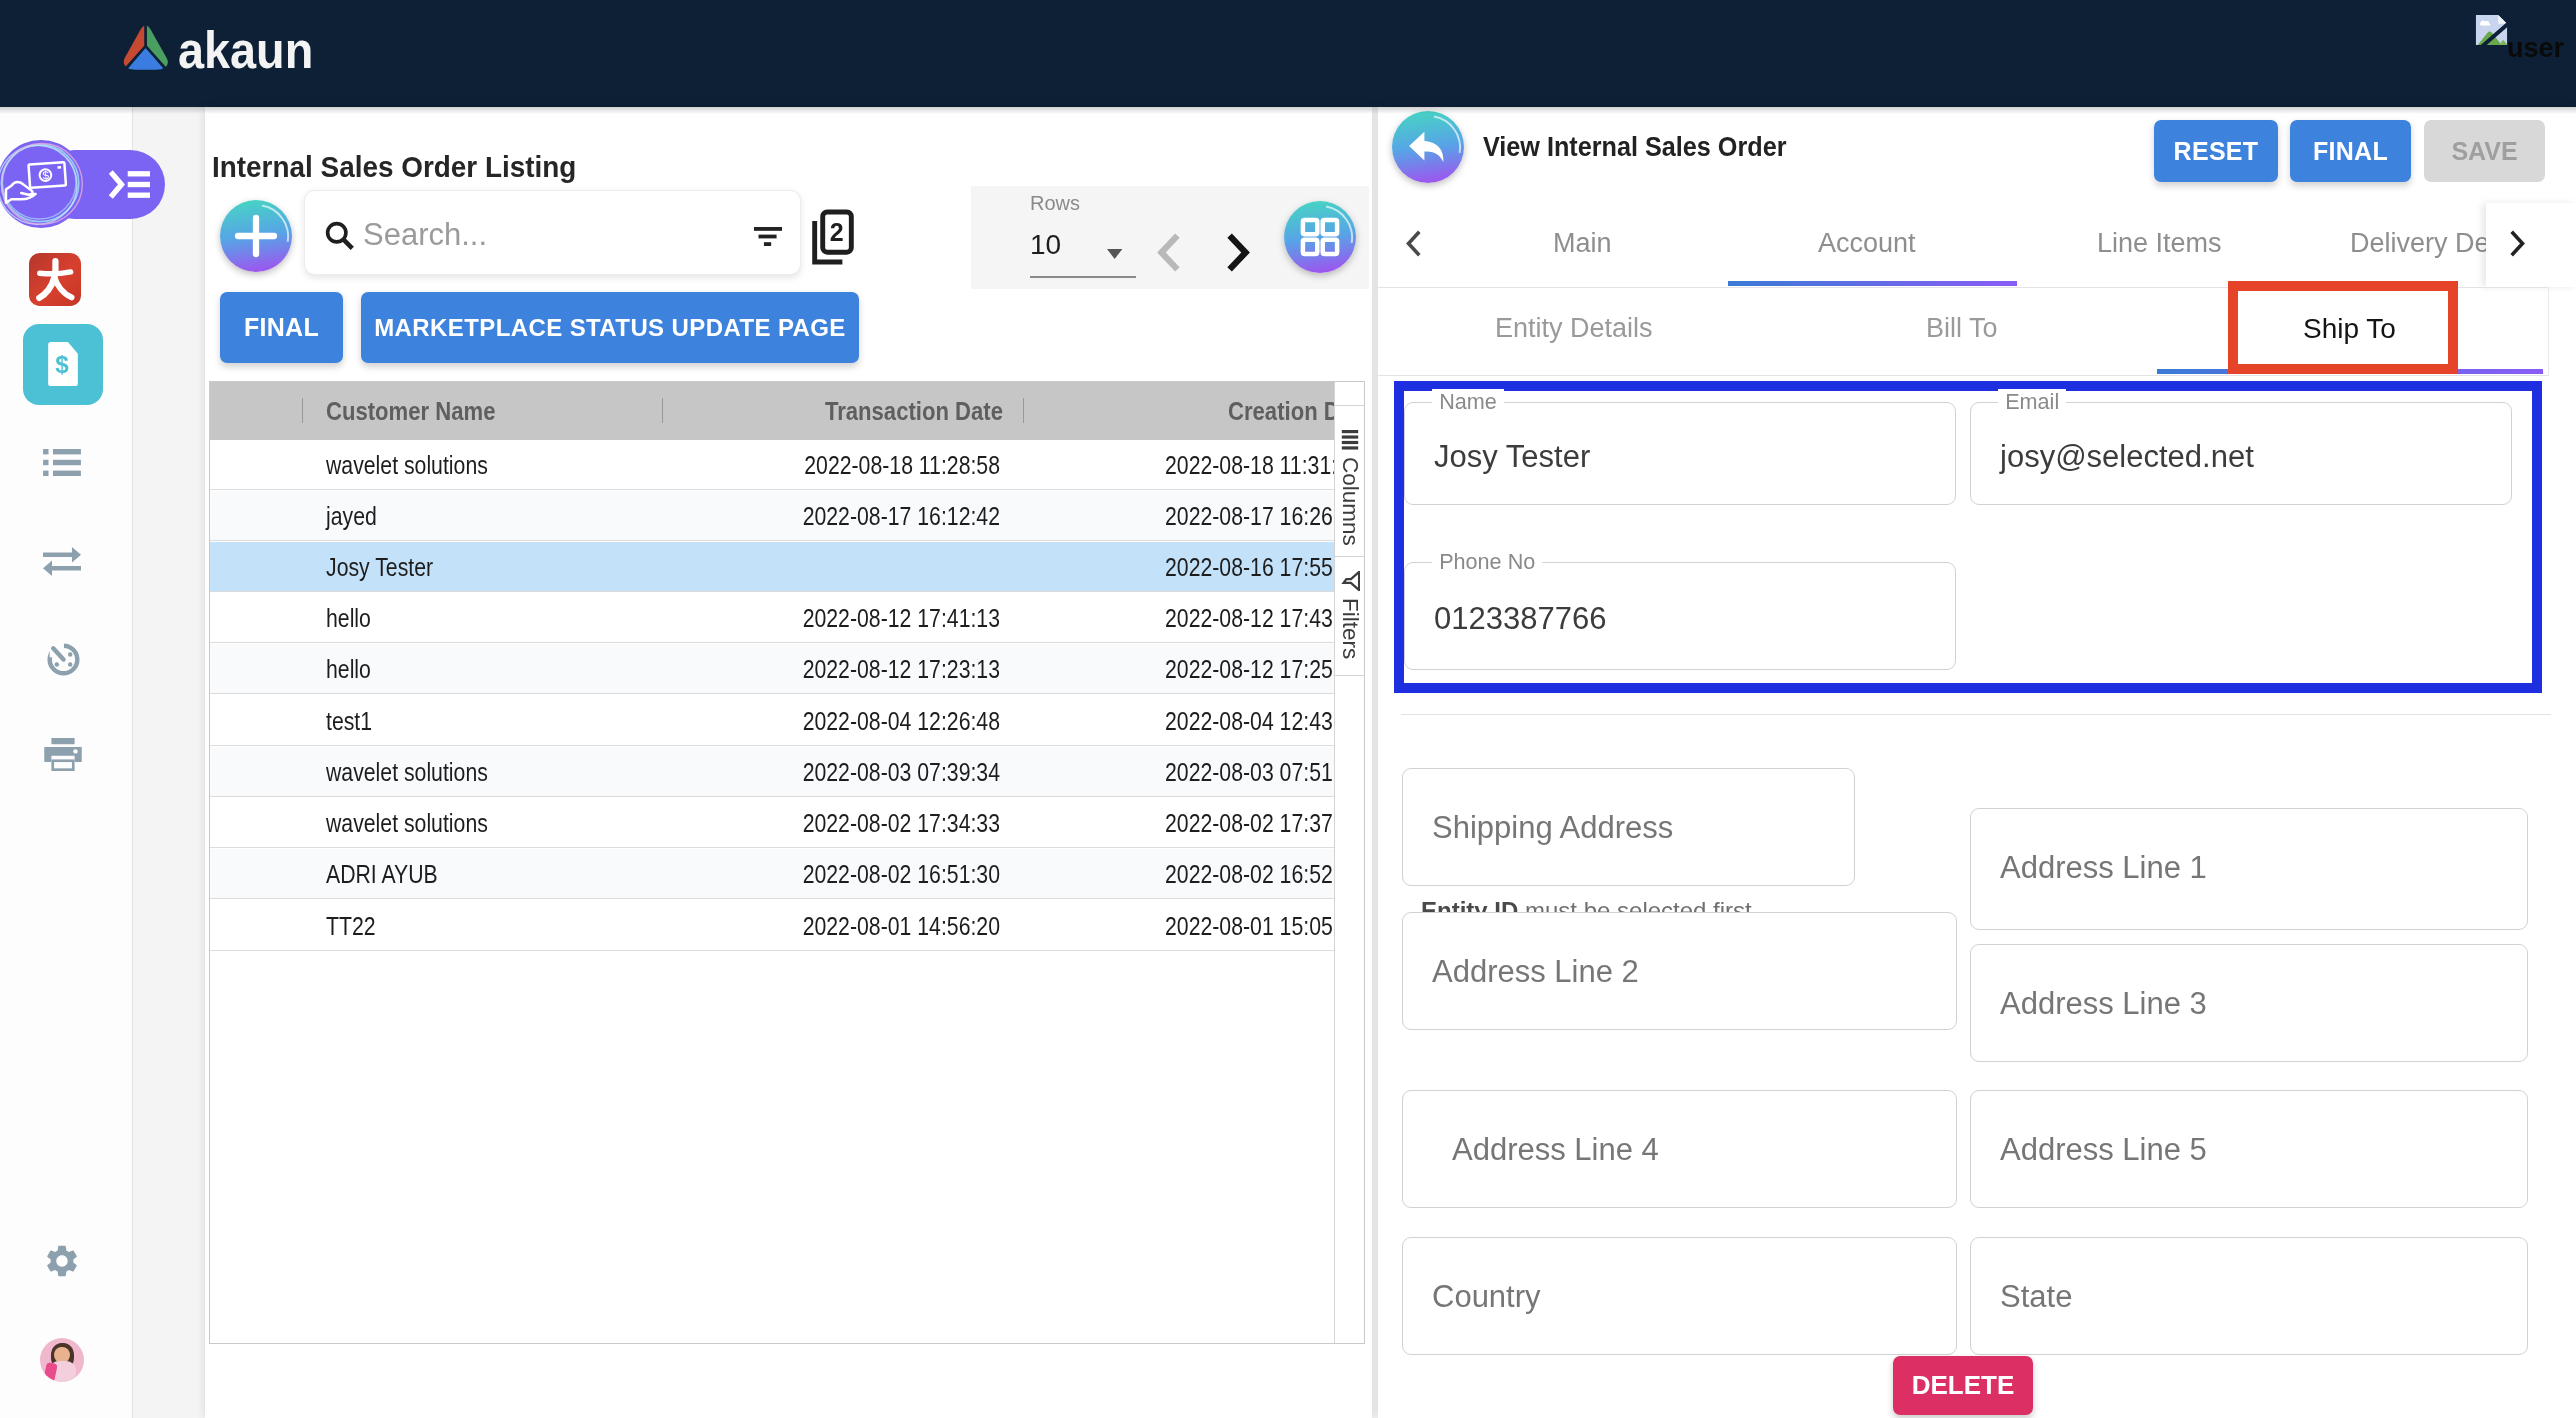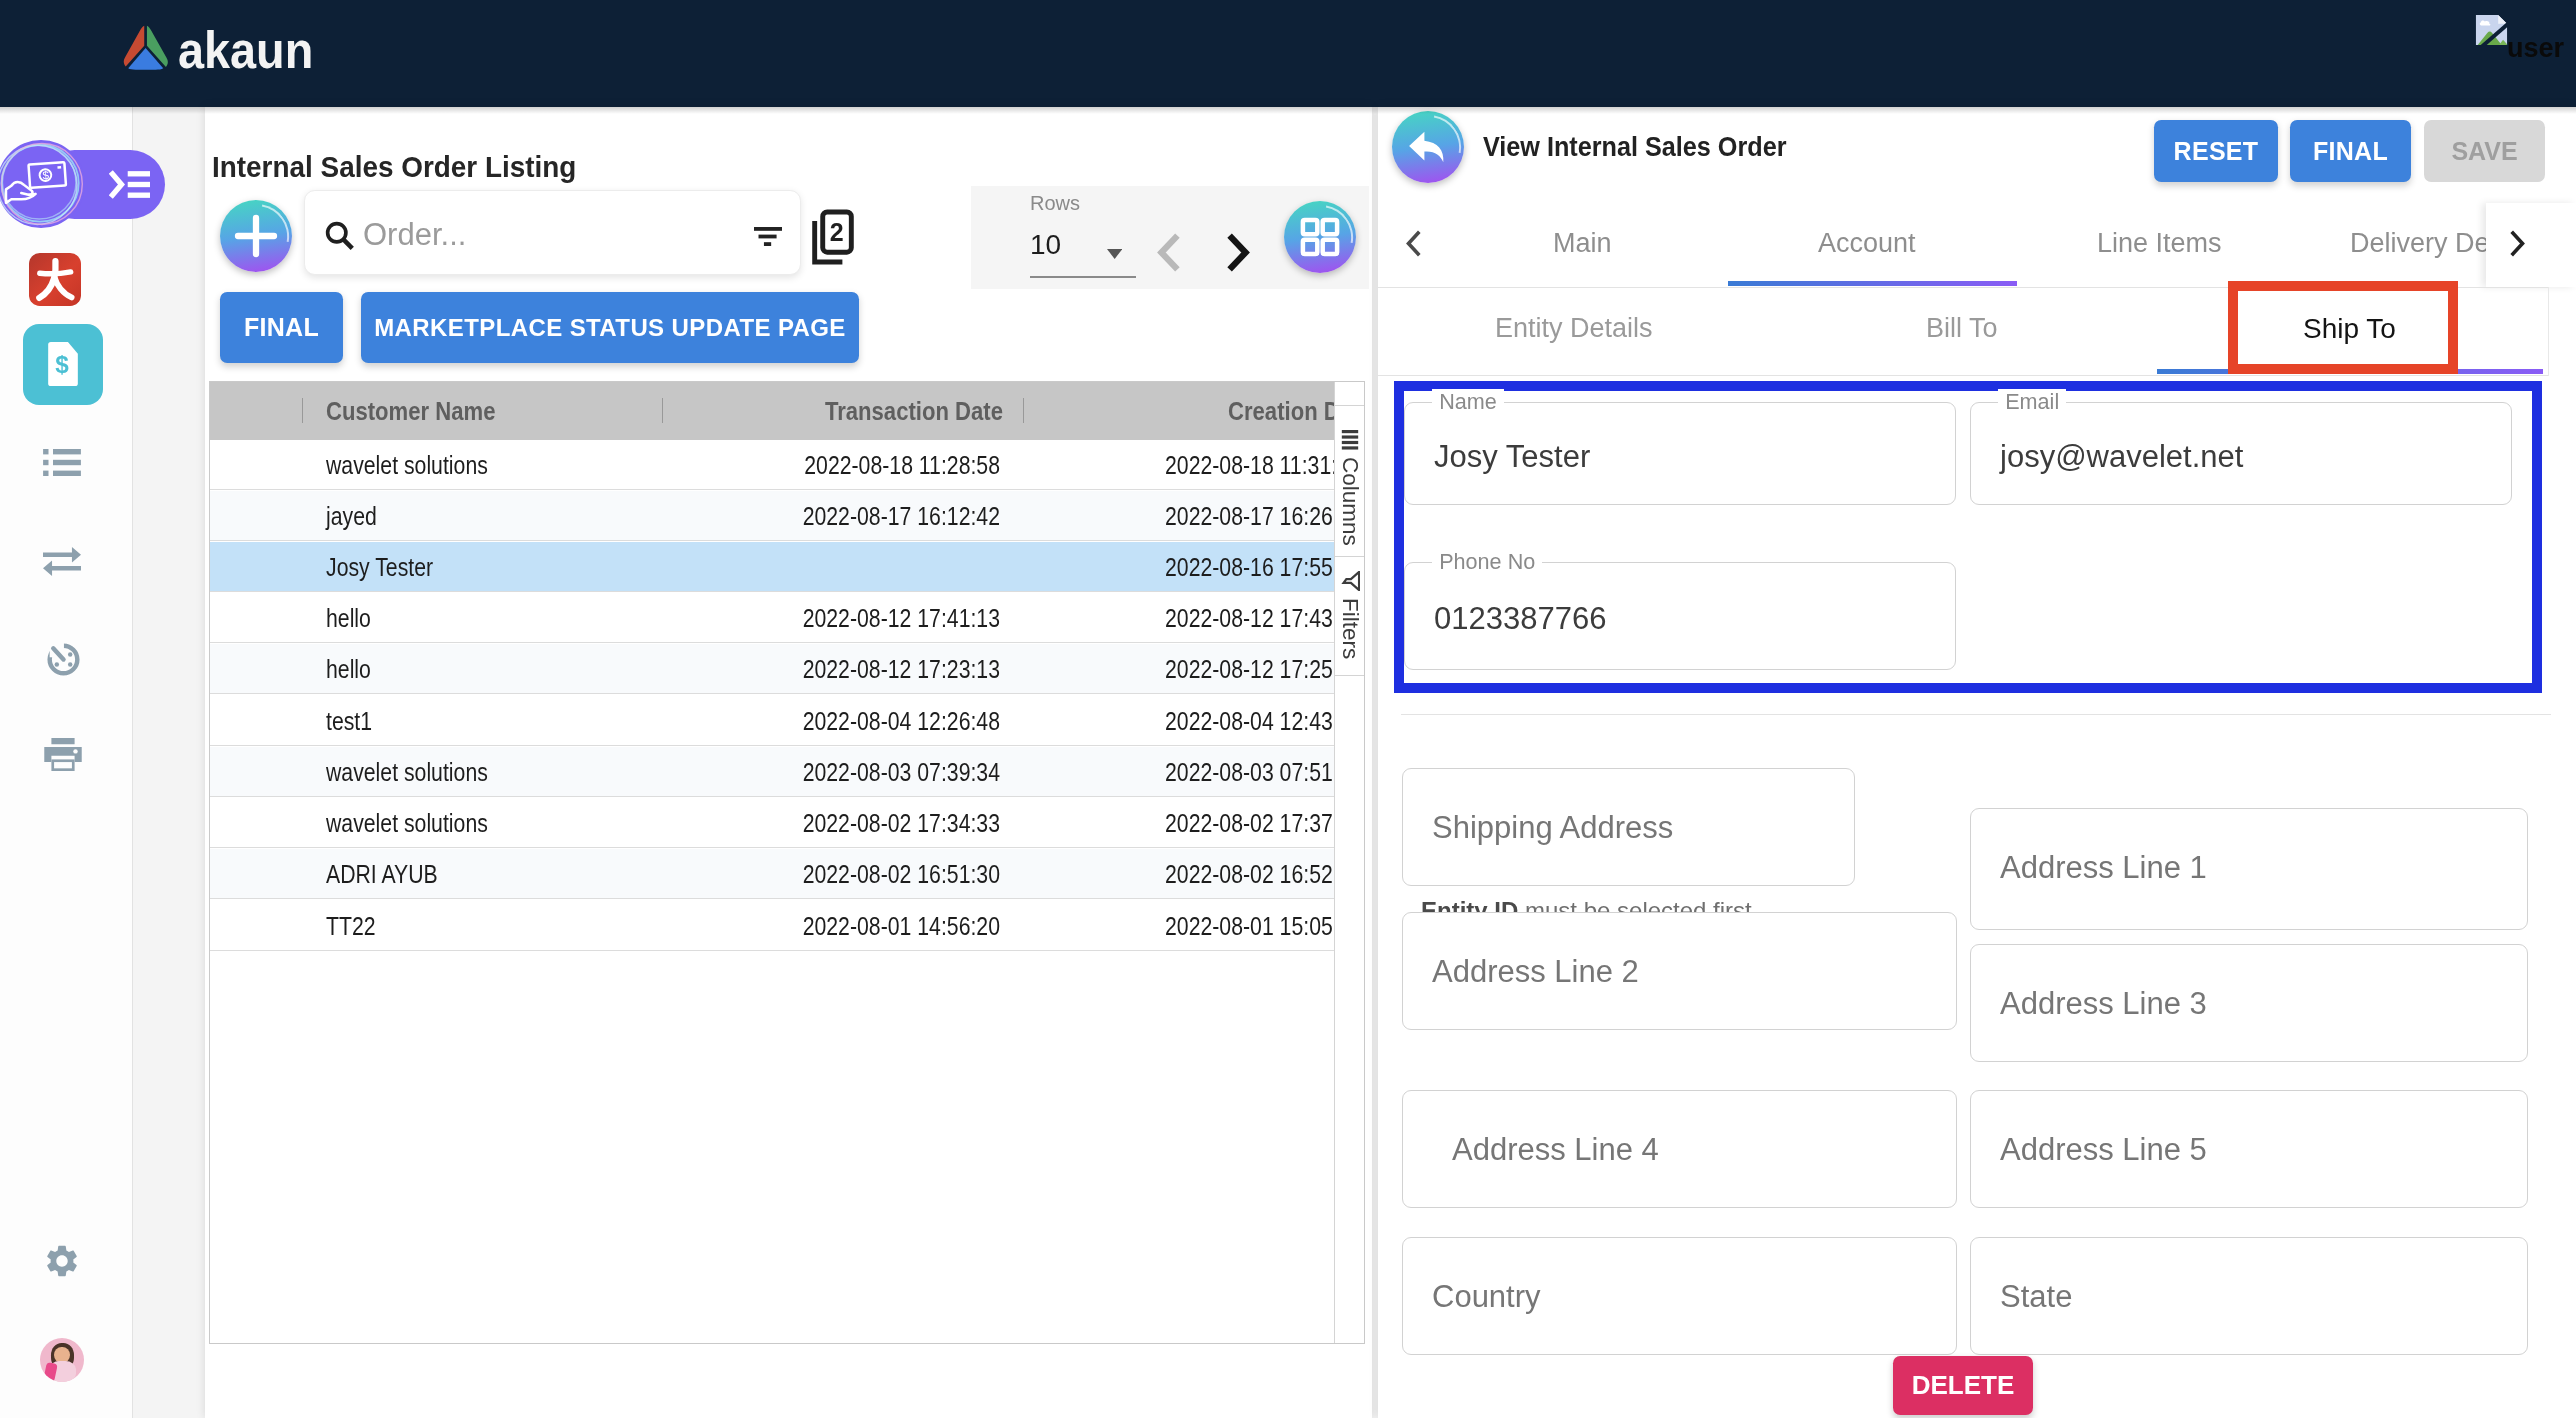--- a/index.html
+++ b/index.html
@@ -158,21 +158,21 @@
 <svg class="abs" style="left:220px; top:200px;" width="72" height="72" viewBox="0 0 80 80">
   <line x1="40" y1="20" x2="40" y2="60" stroke="#fff" stroke-width="7" stroke-linecap="round"></line>
   <line x1="20" y1="40" x2="60" y2="40" stroke="#fff" stroke-width="7" stroke-linecap="round"></line>
 </svg>
 
 <div class="abs" style="left:304px; top:190px; width:497px; height:85px; background:#fff; border:0.9px solid #ececec; border-radius:10.8px; box-shadow:0 2.7px 7.2px rgba(0,0,0,0.10);"></div>
 <svg class="abs" style="left:324px; top:220px;" width="31" height="31" viewBox="0 0 34 34">
   <circle cx="14" cy="14" r="10" fill="none" stroke="#1f1f1f" stroke-width="4"></circle>
   <line x1="21.5" y1="21.5" x2="31" y2="31" stroke="#1f1f1f" stroke-width="5"></line>
 </svg>
-<div class="abs" style="left:363px; top:217px; font-size:31px; color:#9b9b9b;">Order...</div>
+<div class="abs" style="left:363px; top:217px; font-size:31px; color:#9b9b9b;">Search...</div>
 <svg class="abs" style="left:754px; top:227px;" width="28" height="19" viewBox="0 0 31 21">
   <rect x="0" y="0" width="31" height="4.2" fill="#222"></rect>
   <rect x="5" y="8.4" width="20" height="4.2" fill="#222"></rect>
   <rect x="11" y="16.8" width="8" height="4.2" fill="#222"></rect>
 </svg>
 
 <svg class="abs" style="left:812px; top:209px;" width="42" height="56" viewBox="0 0 47 62">
   <path d="M3 13 L3 59 L34 59" fill="none" stroke="#1f1f1f" stroke-width="5.5"></path>
   <rect x="12" y="3" width="32" height="45" rx="5" fill="none" stroke="#1f1f1f" stroke-width="5.5"></rect>
   <text x="20" y="36" font-size="28" font-weight="bold" fill="#1f1f1f" font-family="Liberation Sans">2</text>
@@ -317,21 +317,21 @@
 <div class="abs" style="left:2228px; top:281px; width:230px; height:93px; border:10px solid #e64428;"></div>
 
 <div class="abs" style="left:1394px; top:381px; width:1148px; height:312px; border:10px solid #1e2fe0;"></div>
 
 <div class="fieldbox" style="left:1404px; top:402px; width:552px; height:103px;">
   <span class="flabel">Name</span>
   <span class="fvalue" style="top:36px;">Josy Tester</span>
 </div>
 <div class="fieldbox" style="left:1970px; top:402px; width:542px; height:103px;">
   <span class="flabel">Email</span>
-  <span class="fvalue" style="top:36px;">josy@wavelet.net</span>
+  <span class="fvalue" style="top:36px;">josy@selected.net</span>
 </div>
 <div class="fieldbox" style="left:1404px; top:562px; width:552px; height:108px;">
   <span class="flabel">Phone No</span>
   <span class="fvalue" style="top:38px;">0123387766</span>
 </div>
 
 <div class="abs" style="left:1401px; top:714px; width:1150px; height:0.9px; background:#e3e3e3;"></div>
 
 <div class="fieldbox" style="left:1402px; top:768px; width:453px; height:118px;">
     <span class="ph" style="position:absolute; left:29px; top:41px;">Shipping Address</span>

